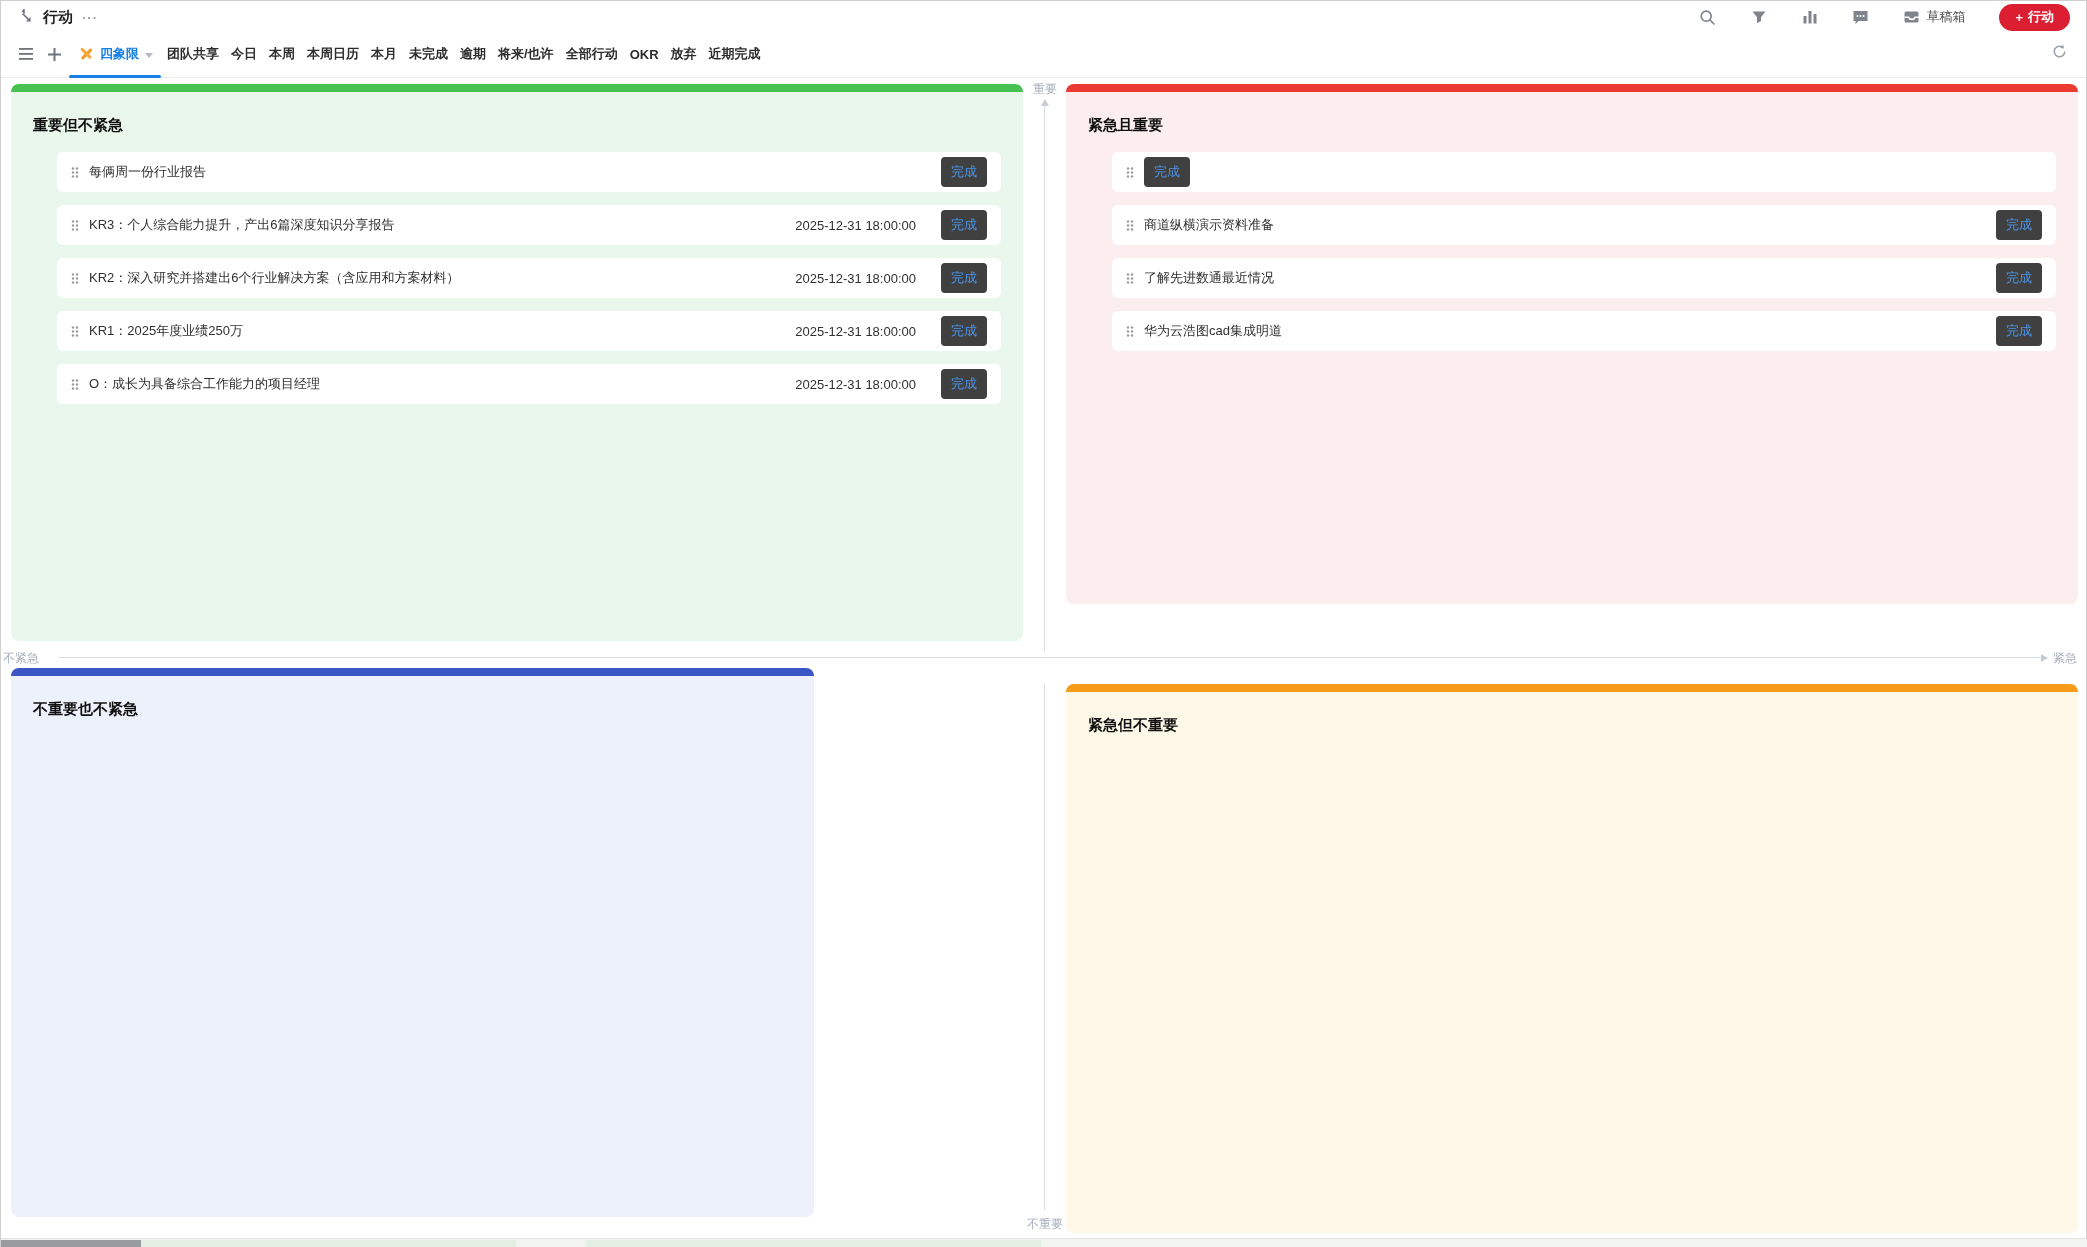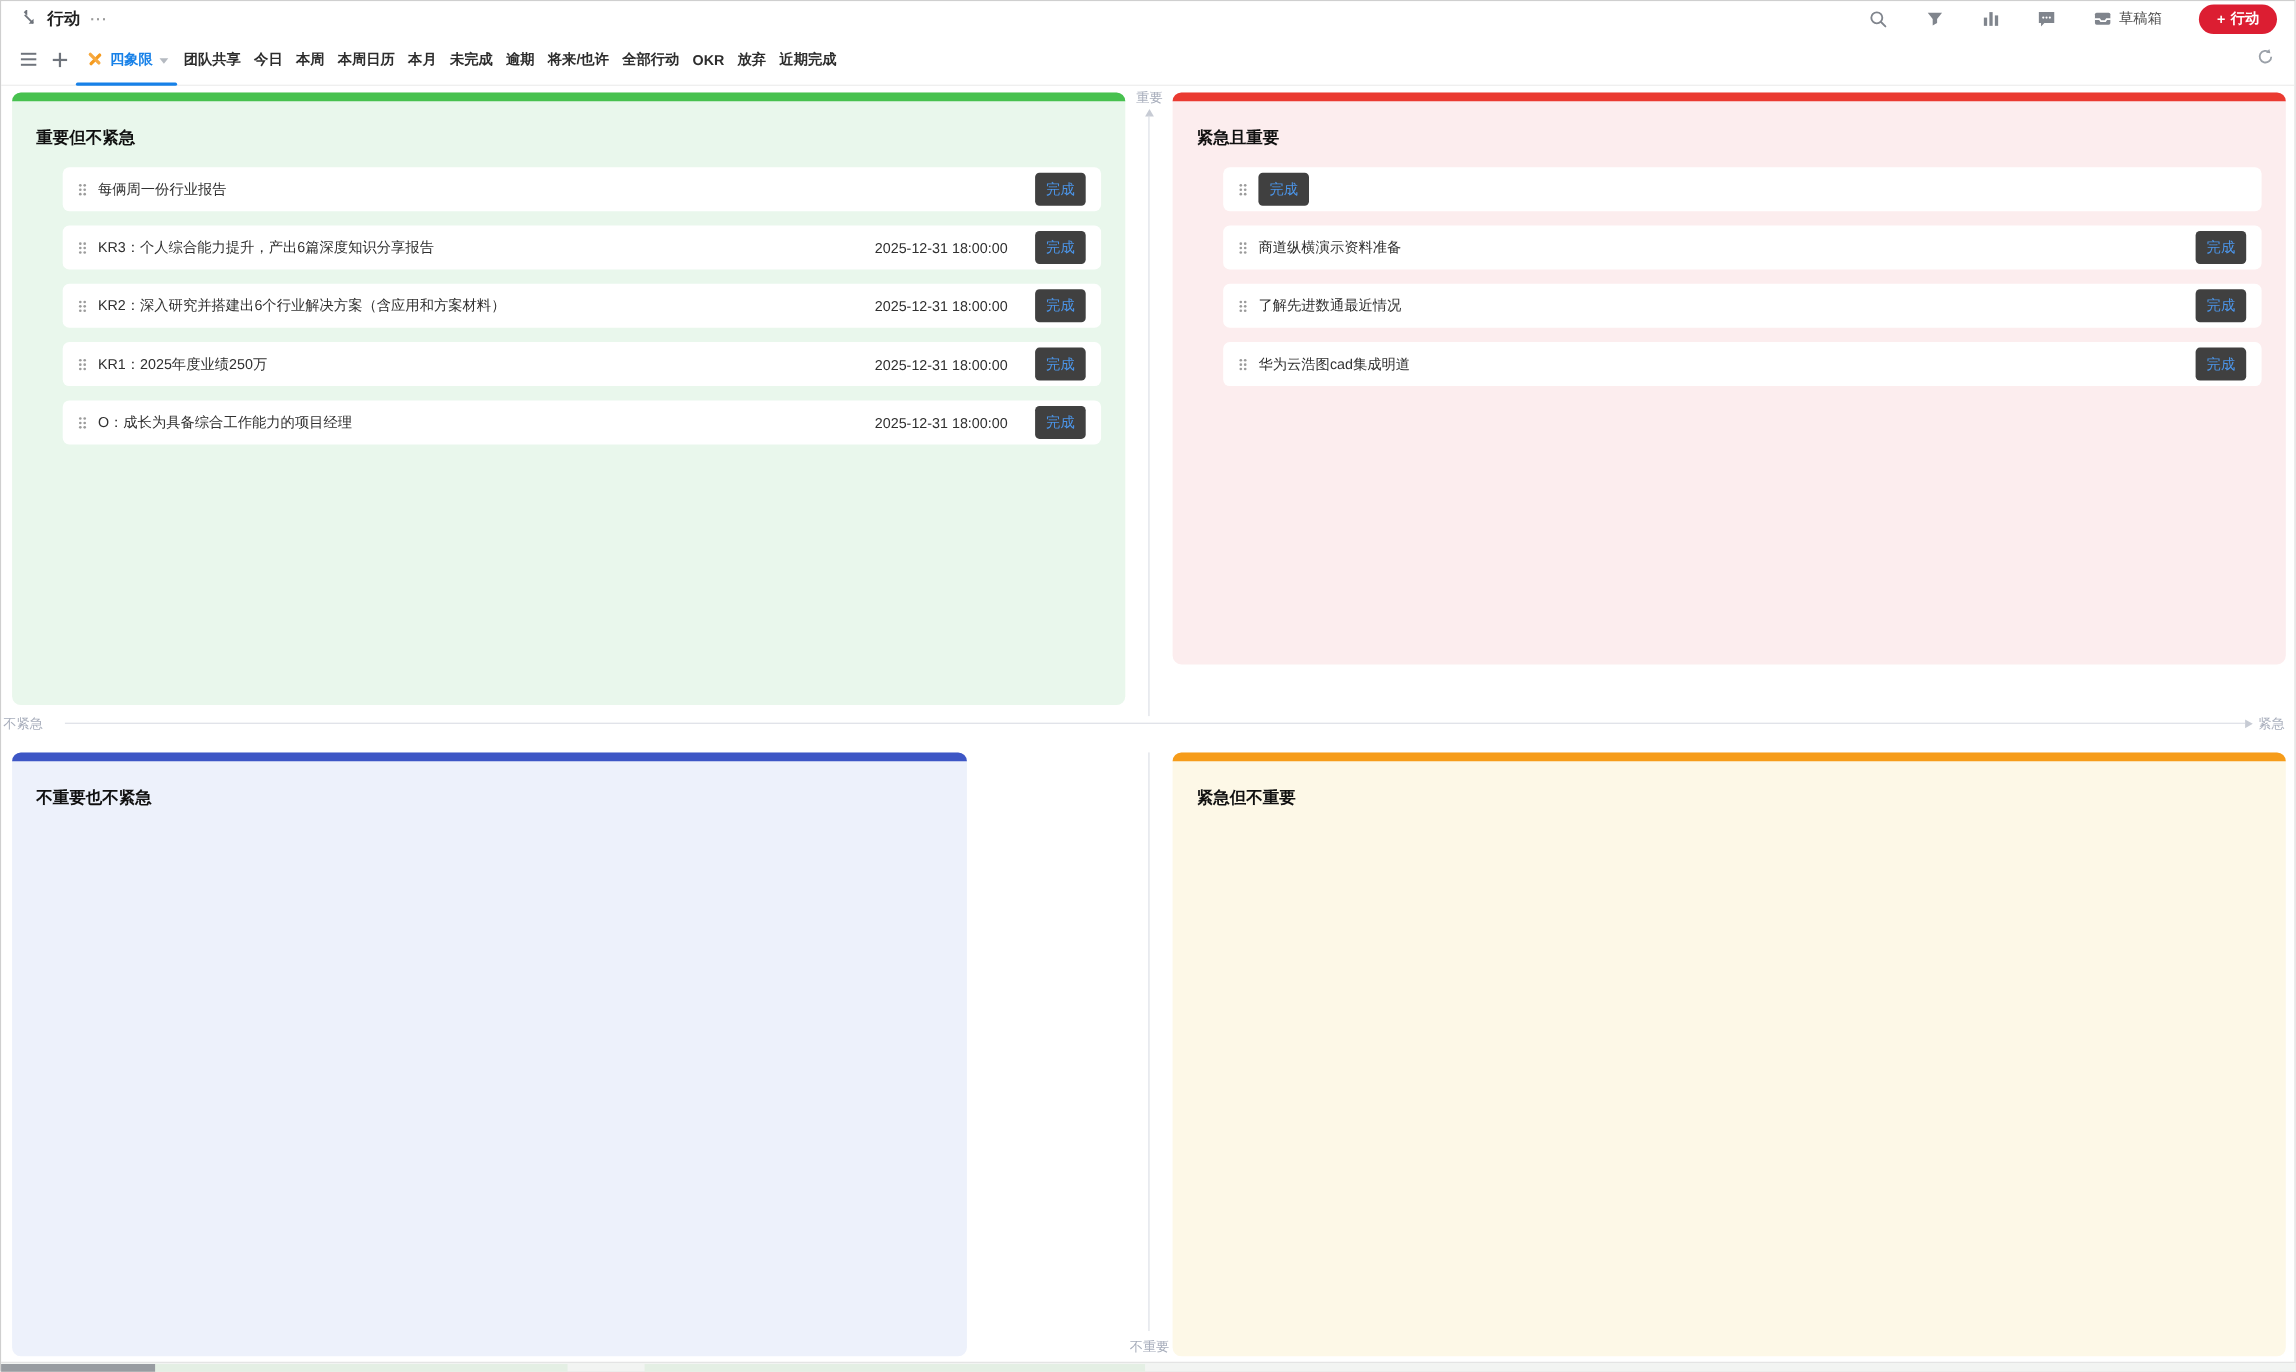--- a/index.html
+++ b/index.html
@@ -300,21 +300,21 @@
                   <circle cx="6" cy="10.5" r="1.2" fill="#9b9b9b"></circle>
                 </svg>
               </span>
               <span class="task-text">华为云浩图cad集成明道</span>
               <button class="done-btn">完成</button>
             </div>
           </div>
       </div>
     </div>
 
-    <div class="quad" style="left: 10px; top: 606px; width: 868px; height: 549px; background: rgb(237, 241, 251);">
+    <div class="quad" style="left: 10px; top: 590px; width: 803px; height: 549px; background: rgb(237, 241, 251);">
       <div class="bar" style="background: rgb(61, 86, 197);"></div>
       <div class="quad-body">
         <div class="quad-title">不重要也不紧急</div>
         <div class="task-list"></div>
       </div>
     </div>
 
     <div class="quad" style="left: 1065px; top: 606px; width: 1012px; height: 549px; background: rgb(253, 248, 231);">
       <div class="bar" style="background: rgb(246, 156, 26);"></div>
       <div class="quad-body">

